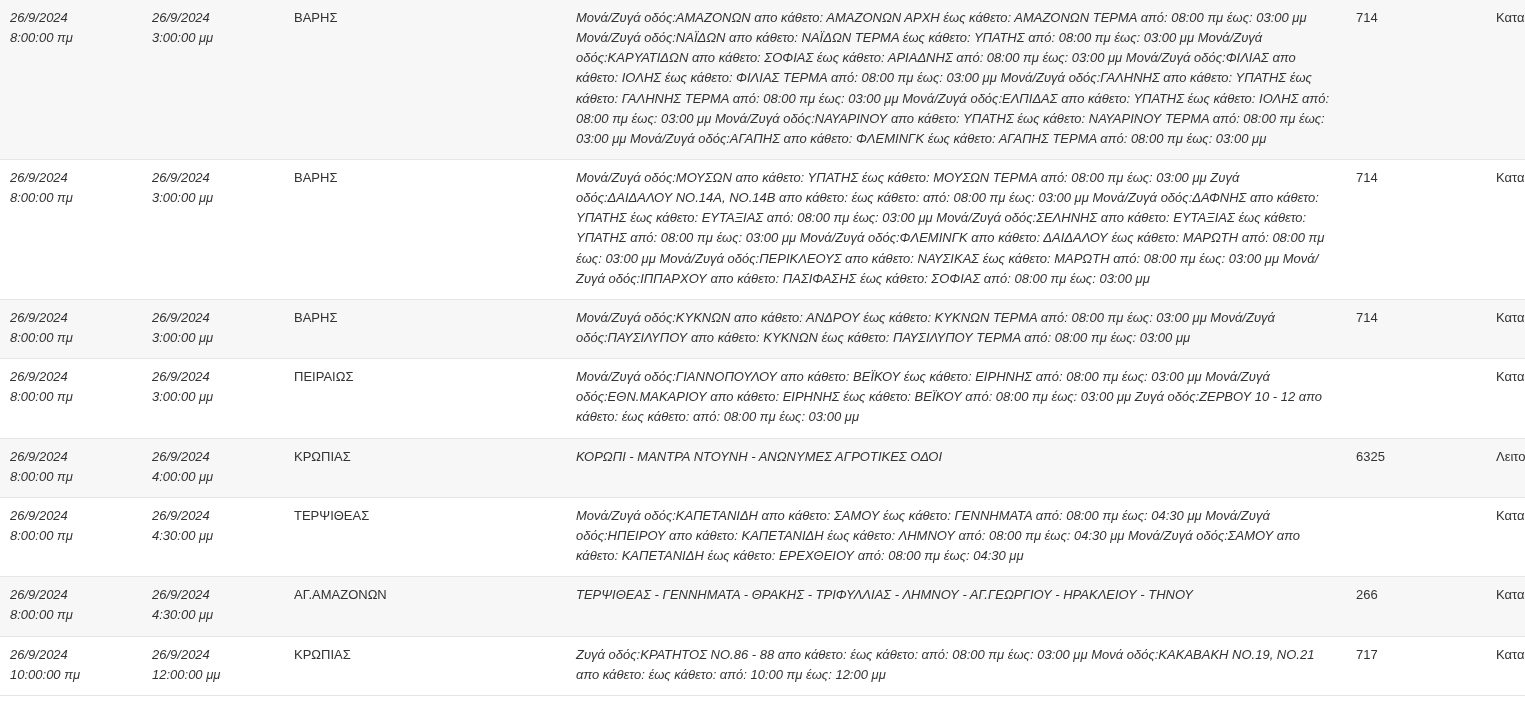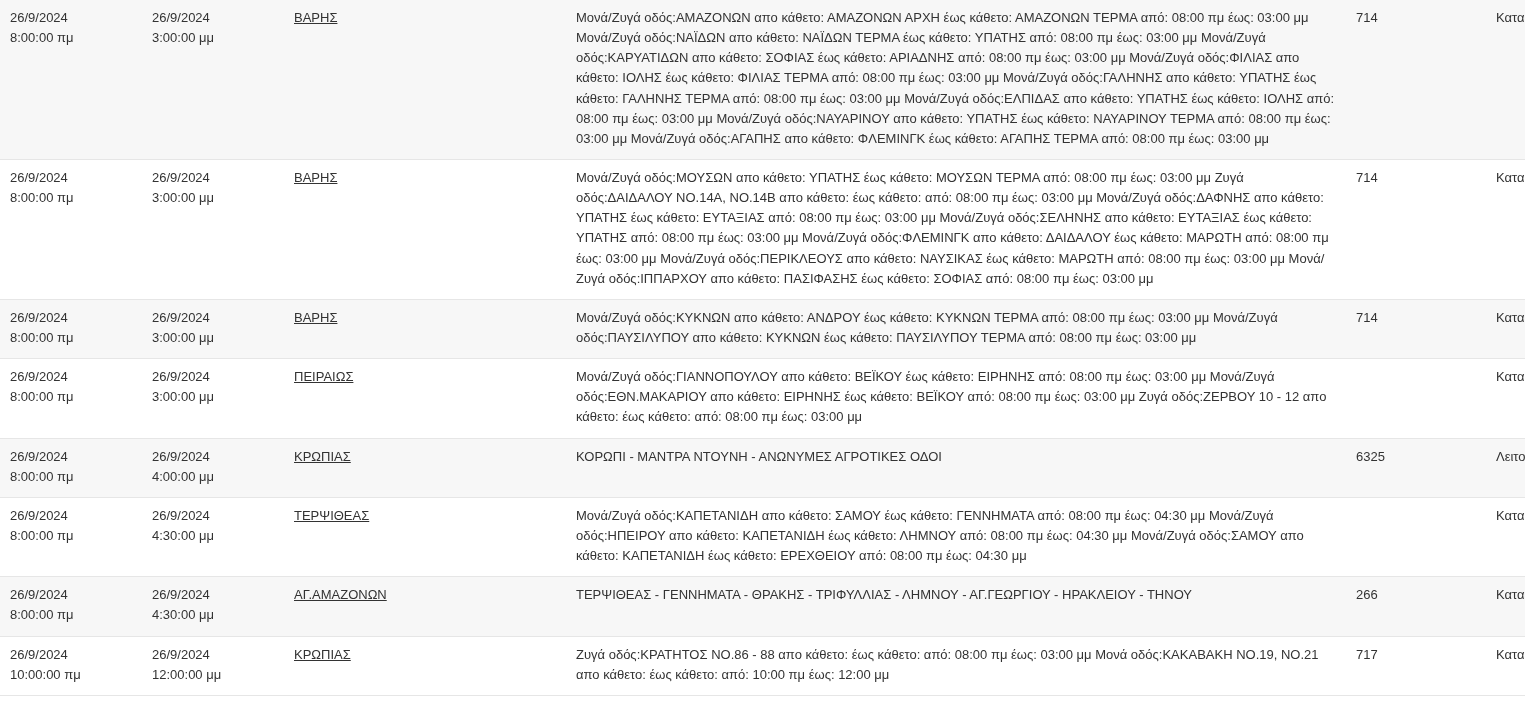--- a/index.html
+++ b/index.html
@@ -29,29 +29,30 @@
   }
   tr.row-alt td {
     background: #f7f7f7;
   }
   tr.row-plain td {
     background: #ffffff;
   }
   .col-from   { width: 122px; }
   .col-to     { width: 122px; }
   .col-muni   { width: 262px; }
-  .col-desc   { width: 760px; }
+  .col-desc   { width: 760px; font-style: italic; }
   .col-num    { width: 120px; margin-top: 16px; }
   .col-reason { width: 139px; }
 
   .cell-date {
     white-space: pre-line;
     padding-left: 8px;
+    font-style: italic;
   }
-  .cell-muni { padding-left: 4px; text-decoration: underline; }
+  .cell-muni { padding-left: 4px; }
   .cell-desc { padding-right: 26px; }
   .cell-num  { padding-left: 8px; }
   .cell-reason { padding-left: 10px; }
 </style>
 </head>
 <body>
 
 <table class="outage-table">
   <tbody>
     <tr class="row-alt">

